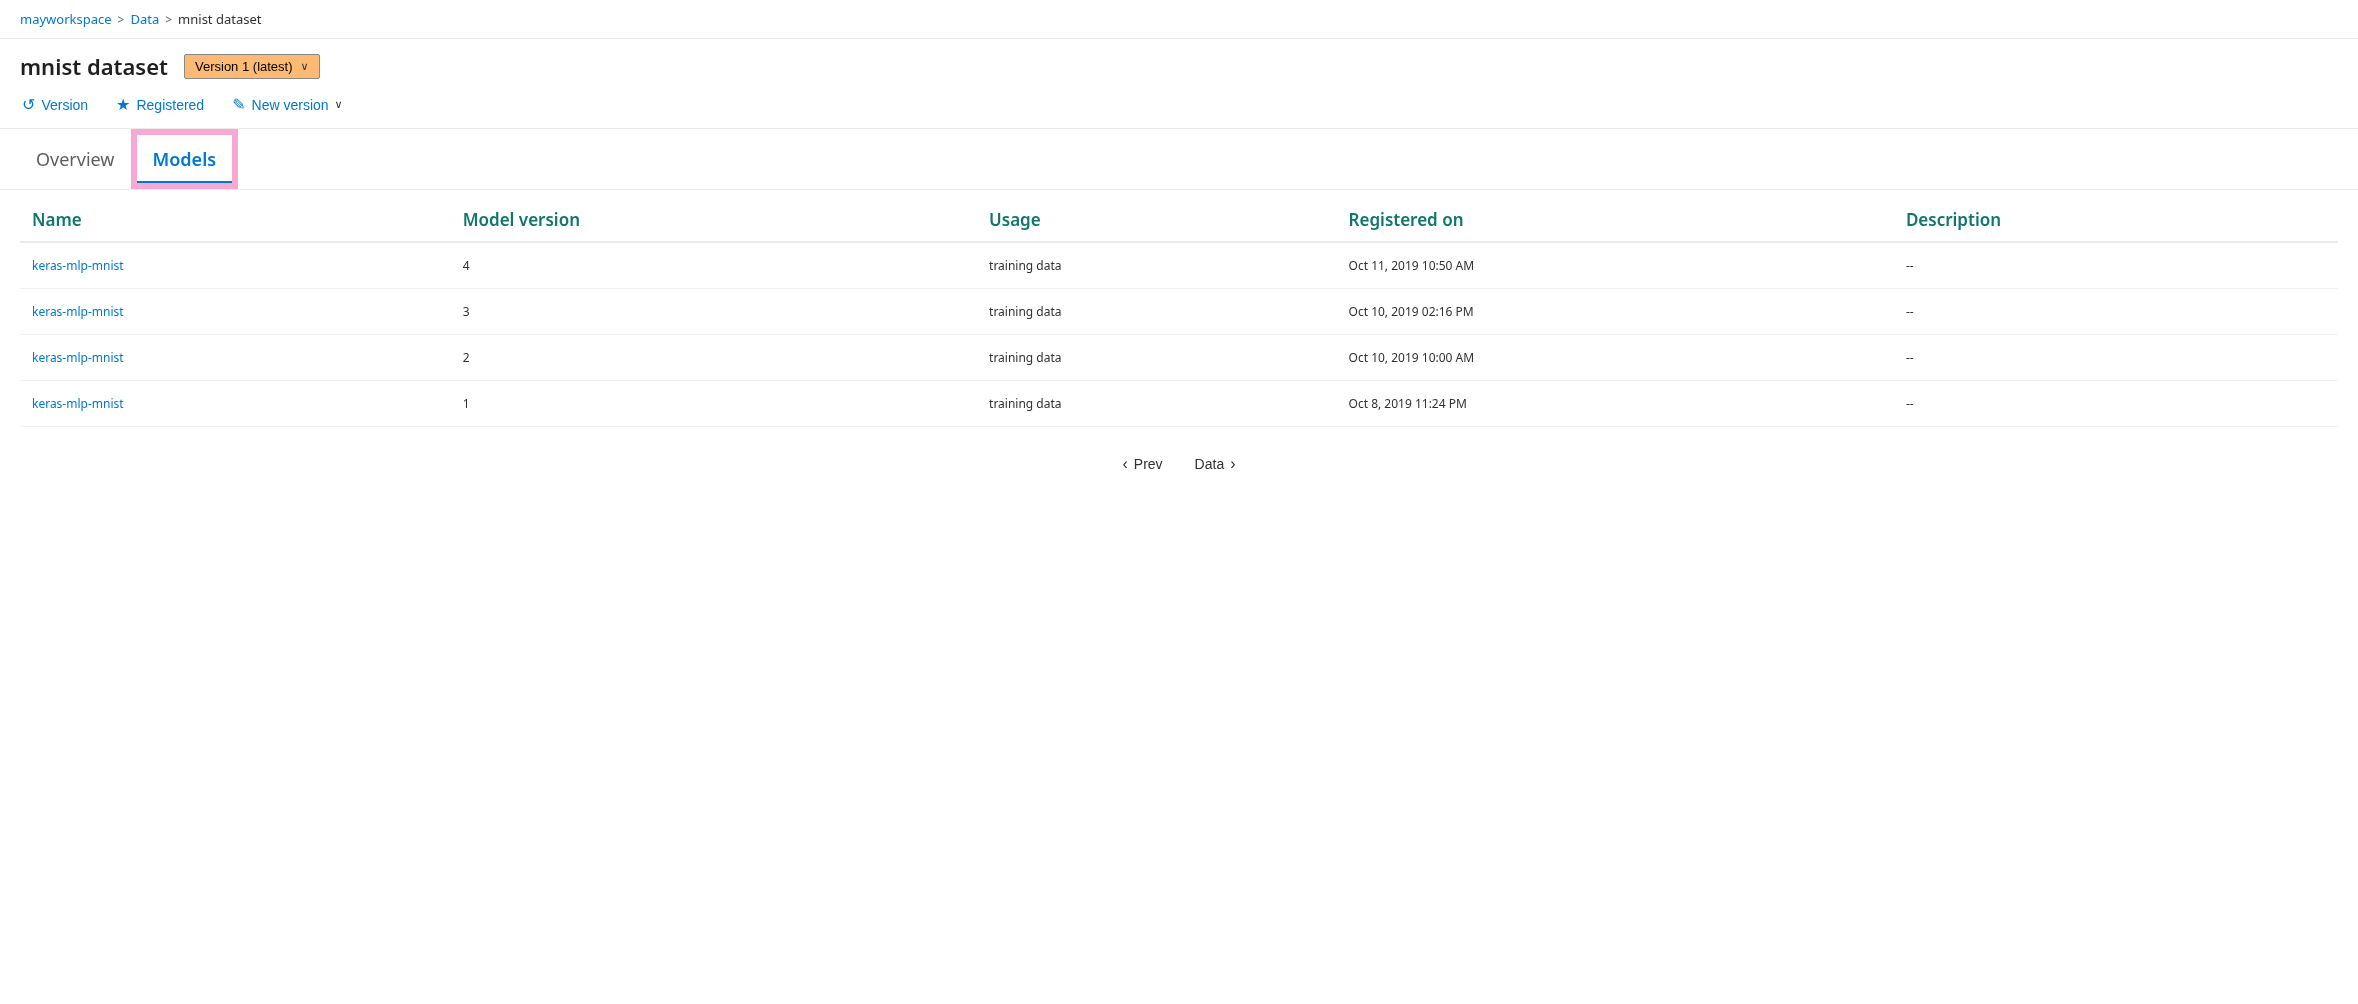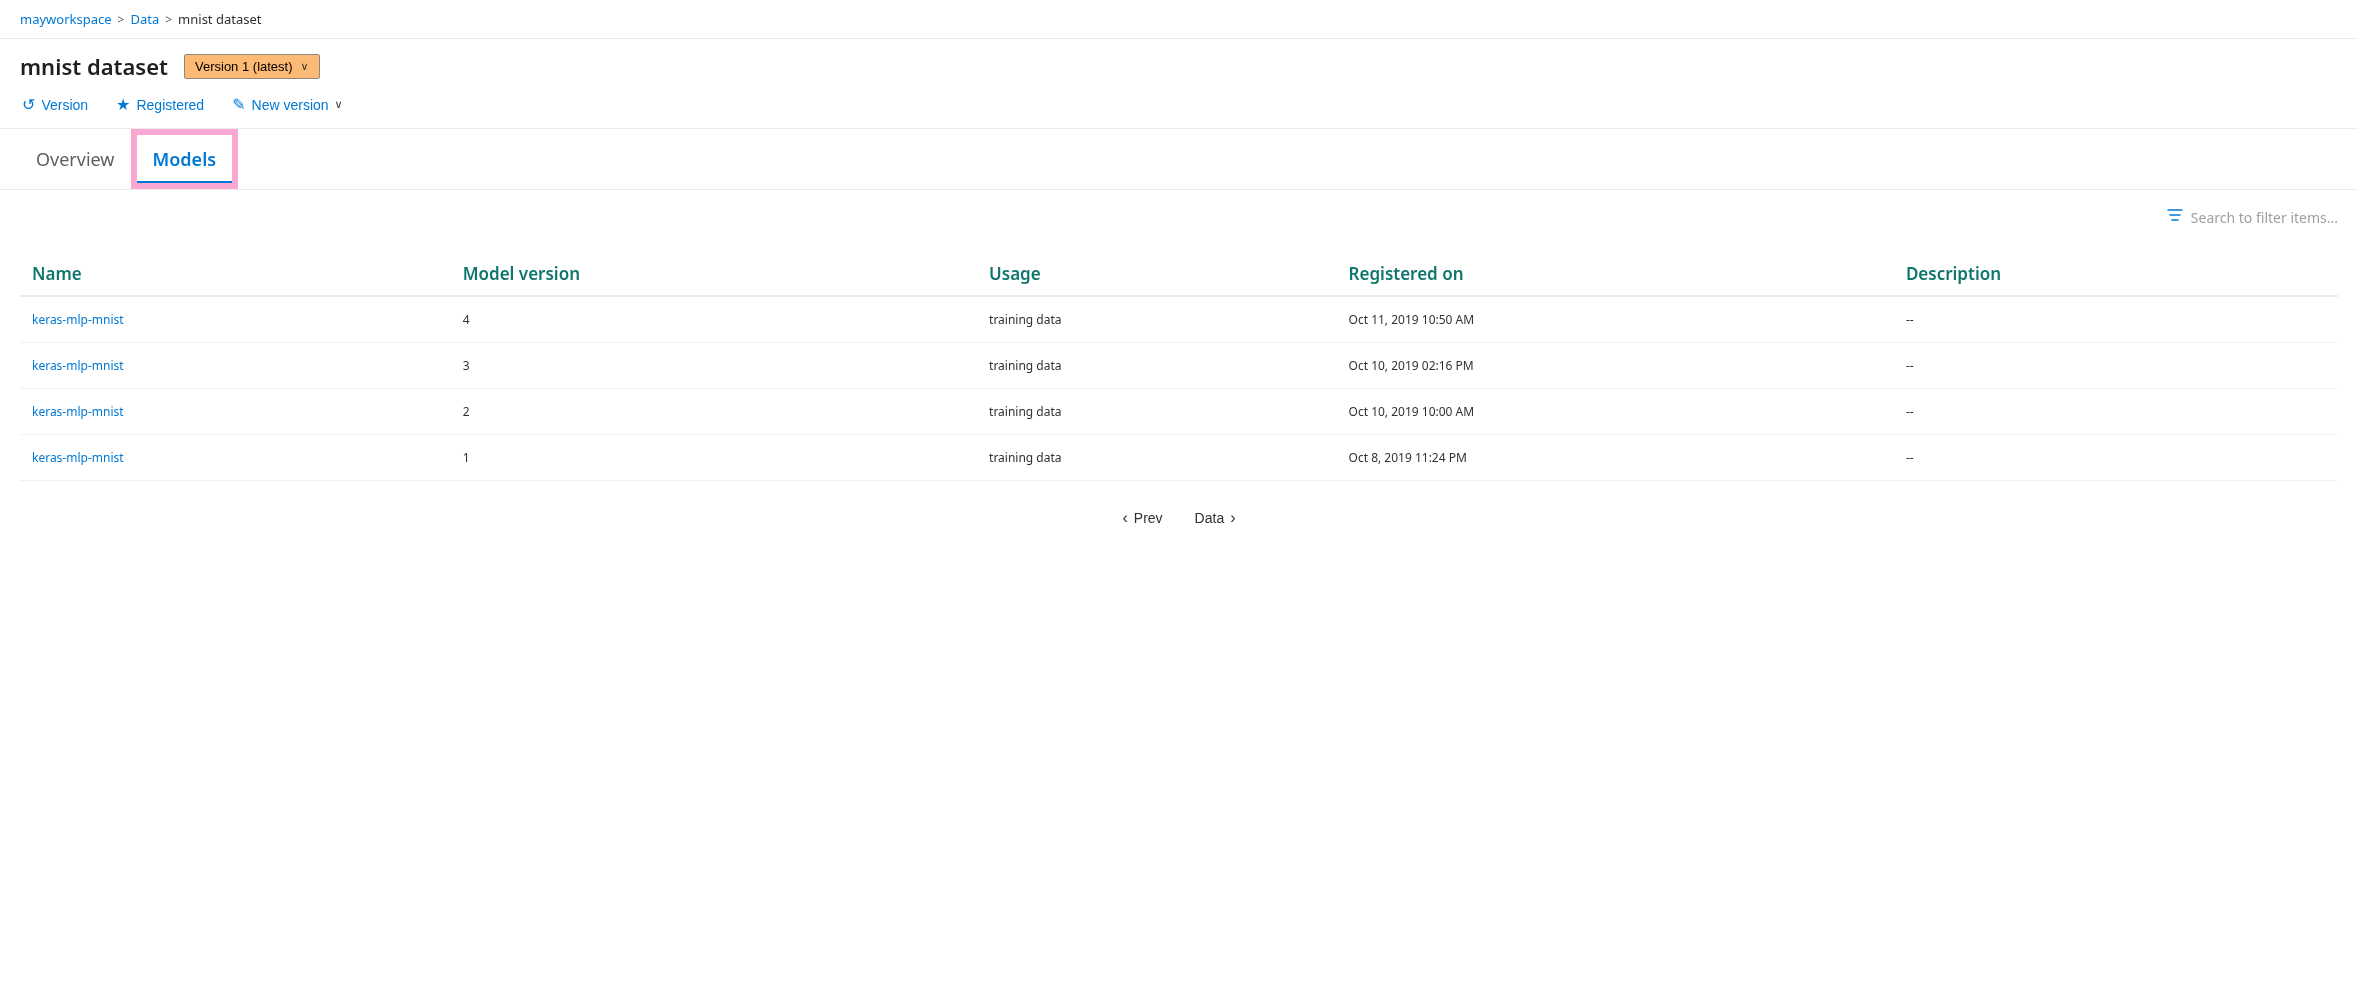--- a/index.html
+++ b/index.html
@@ -215,30 +215,20 @@
   <div class="tab tab-inactive">
     <span>Overview</span>
   </div>
   <div class="tab active">
     <span>Models</span>
   </div>
 </div>
 
 <div class="content-area">
 
-  <div class="filter-row">
-    <div class="filter-input-wrapper">
-      <span class="filter-icon">
-        <svg width="16" height="16" viewBox="0 0 16 16" fill="none" xmlns="http://www.w3.org/2000/svg">
-          <path d="M1 3h14M3 8h10M5 13h6" stroke="#0078d4" stroke-width="1.5" stroke-linecap="round"></path>
-        </svg>
-      </span>
-      <span class="filter-placeholder">Search to filter items...</span>
-    </div>
-  </div>
 
   <table class="data-table">
     <thead>
       <tr>
         <th>Name</th>
         <th>Model version</th>
         <th>Usage</th>
         <th>Registered on</th>
         <th>Description</th>
       </tr>

